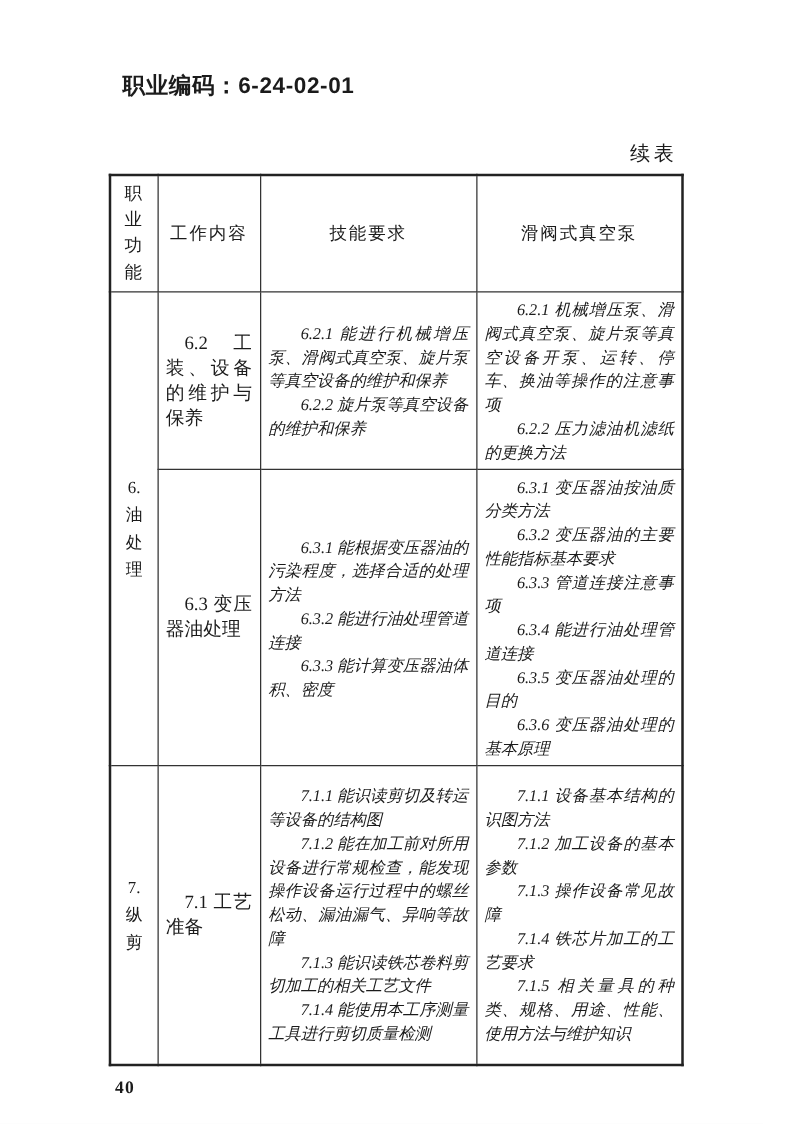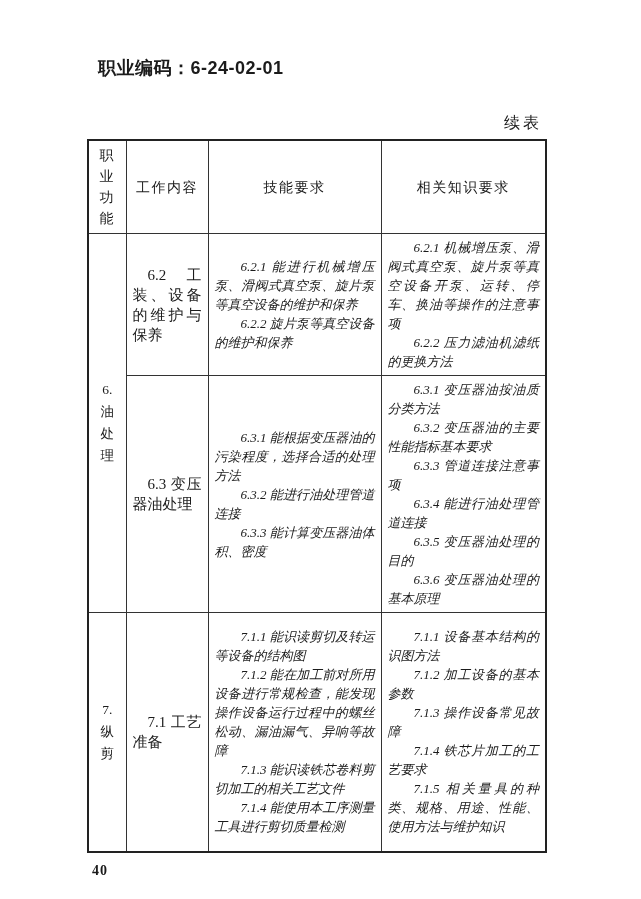--- a/index.html
+++ b/index.html
@@ -103,21 +103,21 @@
       <col style="width:82px">
       <col style="width:173px">
       <col style="width:165px">
     </colgroup>
     <tbody>
         <tr style="height:56px;">
       <th class="hdr">职业
 功能</th>
       <th class="hdr">工作内容</th>
       <th class="hdr">技能要求</th>
-      <th class="hdr">相关知识要求</th>
+      <th class="hdr">滑阀式真空泵</th>
     </tr>
 
     <tr style="height:138px;">
       <td class="function-cell" rowspan="2">6.
 油
 处
 理</td>
       <td class="work-cell">
         <p class="work-para">6.2 工装、设备的维护与保养</p>
       </td>

